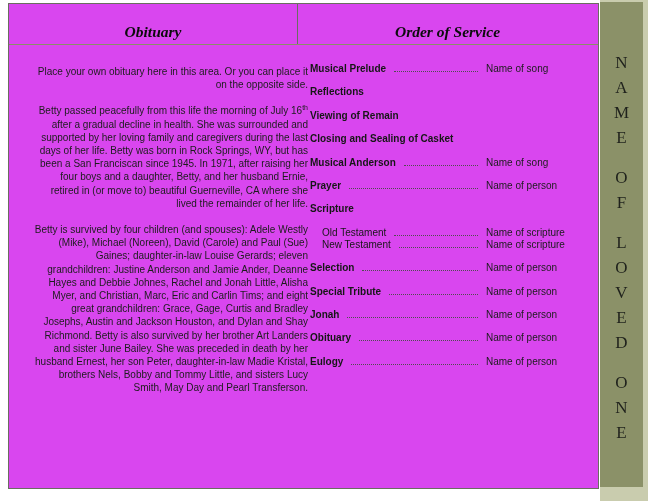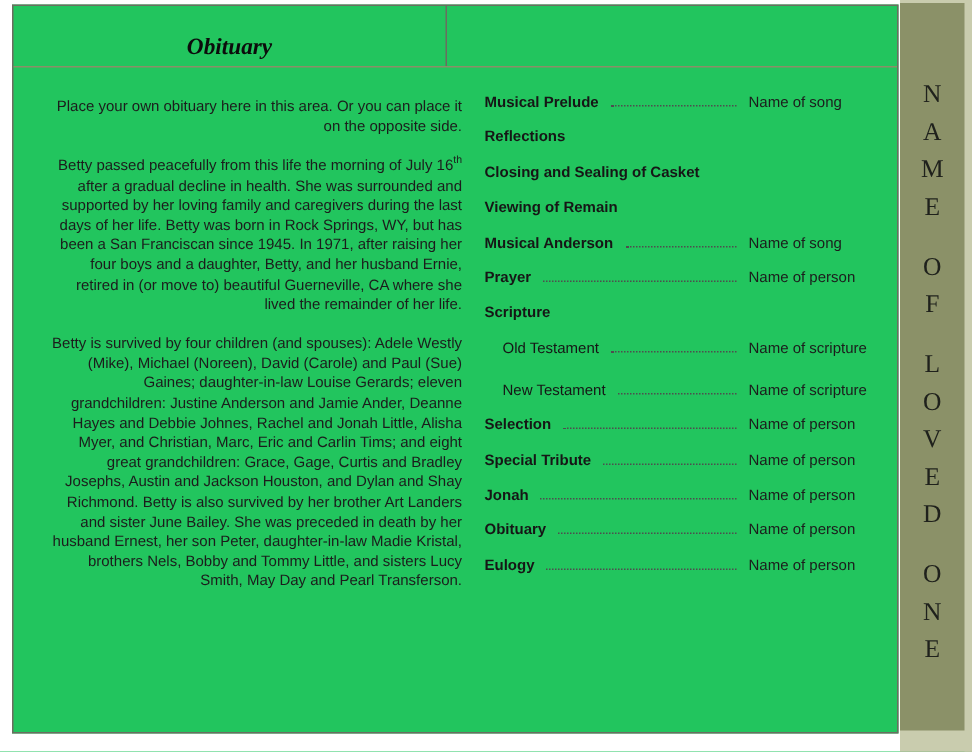--- a/index.html
+++ b/index.html
@@ -2,21 +2,21 @@
 <html><head>
 <meta charset="utf-8">
 <style>
   html,body{margin:0;padding:0;}
   body{
     width:648px;height:501px;position:relative;background:#ffffff;
     font-family:"Liberation Sans", sans-serif;color:#1c1c1c;overflow:hidden;
   }
   .content-frame{
     position:absolute;left:8px;top:3px;width:591px;height:486px;
-    border:1px solid var(--border,#6b6d60);background:#22c55e;box-sizing:border-box;
+    border:1px solid var(--border,#6b6d60);background:#d946ef;box-sizing:border-box;
   }
   .header-band{position:absolute;left:0;top:0;width:100%;height:40px;}
   .header-cell{
     position:absolute;top:0;height:40px;display:flex;align-items:flex-end;justify-content:center;
     font-family:"Liberation Serif", serif;font-style:italic;font-weight:bold;
     font-size:15.5px;color:#0c0c0c;padding-bottom:3px;box-sizing:border-box;
   }
   .header-cell.left{left:0;width:288px;}
   .header-cell.right{left:288px;width:301px;}
   .header-underline{
@@ -26,23 +26,23 @@
   .header-divider{
     position:absolute;left:288px;top:0;width:0;height:40px;
     border-left:1px solid var(--border,#6b6d60);
   }
   .obituary-text{
     position:absolute;left:22px;top:61px;width:277px;
     font-size:10px;line-height:13.2px;color:#1c1c1c;text-align:right;
   }
   .para{margin:0 0 13px 0;}
   .para sup{font-size:7px;line-height:0;}
-  .oos-list{position:absolute;left:314px;top:59px;width:268px;}
+  .oos-list{position:absolute;left:301px;top:59px;width:268px;}
   .oos-row{display:flex;align-items:baseline;height:12px;line-height:12px;margin-bottom:11.4px;}
-  .oos-row.sub{padding-left:12px;margin-bottom:16px;height:12px;}
+  .oos-row.sub{padding-left:12px;margin-bottom:0;height:12px;}
   .oos-row.sub.last{margin-bottom:11.4px;}
   .oos-label{font-weight:bold;font-size:10px;color:#161616;white-space:nowrap;flex:none;}
   .oos-row.sub .oos-label{font-weight:normal;}
   .oos-suffix{font-weight:normal;font-size:10px;margin-left:4px;white-space:nowrap;}
   .leader{flex:1;border-bottom:1.5px dotted #4e4e4e;margin:0 8px 2px 8px;min-width:20px;}
   .oos-value{flex:none;width:92px;font-size:10px;color:#1c1c1c;white-space:nowrap;}
   .name-banner{
     position:absolute;left:600px;top:0;width:48px;height:501px;
     background:var(--sidebar,#8b9168);
   }
@@ -59,44 +59,45 @@
     font-family:"Liberation Serif", serif;font-size:17px;line-height:25px;
     color:#1f211c;font-weight:500;
   }
 </style>
 </head>
 <body style="--sidebar: #8B9168; --sidebarHi: #C9CCAE; --border: #6B6D60; --underline: #8A8F68;">
 
 <div class="content-frame">
   <div class="header-band">
     <div class="header-cell left">Obituary</div>
+    <div class="header-cell right">Order of Service</div>
     <div class="header-divider"></div>
     <div class="header-underline"></div>
   </div>
 
   <div class="obituary-text">
       <div class="para"><span>Place your own obituary here in this area. Or you can place it on the opposite side.</span></div>
       <div class="para"><span>Betty passed peacefully from this life the morning of July 16</span><sup>th</sup><span> after a gradual decline in health.  She was surrounded and supported by her loving family and caregivers during the last days of her life.  Betty was born in Rock Springs, WY, but has been a San Franciscan since 1945.  In 1971, after raising her four boys and a daughter, Betty, and her husband Ernie, retired in (or move to) beautiful Guerneville, CA where she lived the remainder of her life.</span></div>
       <div class="para"><span>Betty is survived by four children (and spouses): Adele Westly (Mike), Michael (Noreen), David (Carole) and Paul (Sue) Gaines;  daughter-in-law Louise Gerards;  eleven grandchildren: Justine Anderson and Jamie Ander, Deanne Hayes and Debbie Johnes, Rachel and Jonah Little, Alisha Myer, and Christian, Marc, Eric and Carlin Tims;  and eight great grandchildren: Grace, Gage, Curtis and Bradley Josephs, Austin and Jackson Houston, and Dylan and Shay Richmond.  Betty is also survived by her brother Art Landers and sister June Bailey.  She was preceded in death by her husband Ernest, her son Peter, daughter-in-law Madie Kristal, brothers Nels, Bobby and Tommy Little, and sisters Lucy Smith, May Day and Pearl Transferson.</span></div>
     </div>
 
   <div class="oos-list">
       <div class="oos-row">
         <span class="oos-label">Musical Prelude</span>
         <span class="leader"></span>
         <span class="oos-value">Name of song</span>
       </div>
       <div class="oos-row">
         <span class="oos-label">Reflections</span>
       </div>
       <div class="oos-row">
-        <span class="oos-label">Closing and Sealing of Casket</span>
+        <span class="oos-label">Viewing of Remain</span>
       </div>
       <div class="oos-row">
-        <span class="oos-label">Viewing of Remain</span>
+        <span class="oos-label">Closing and Sealing of Casket</span>
       </div>
       <div class="oos-row">
         <span class="oos-label">Musical Anderson</span>
         <span class="leader"></span>
         <span class="oos-value">Name of song</span>
       </div>
       <div class="oos-row">
         <span class="oos-label">Prayer</span>
         <span class="leader"></span>
         <span class="oos-value">Name of person</span>

